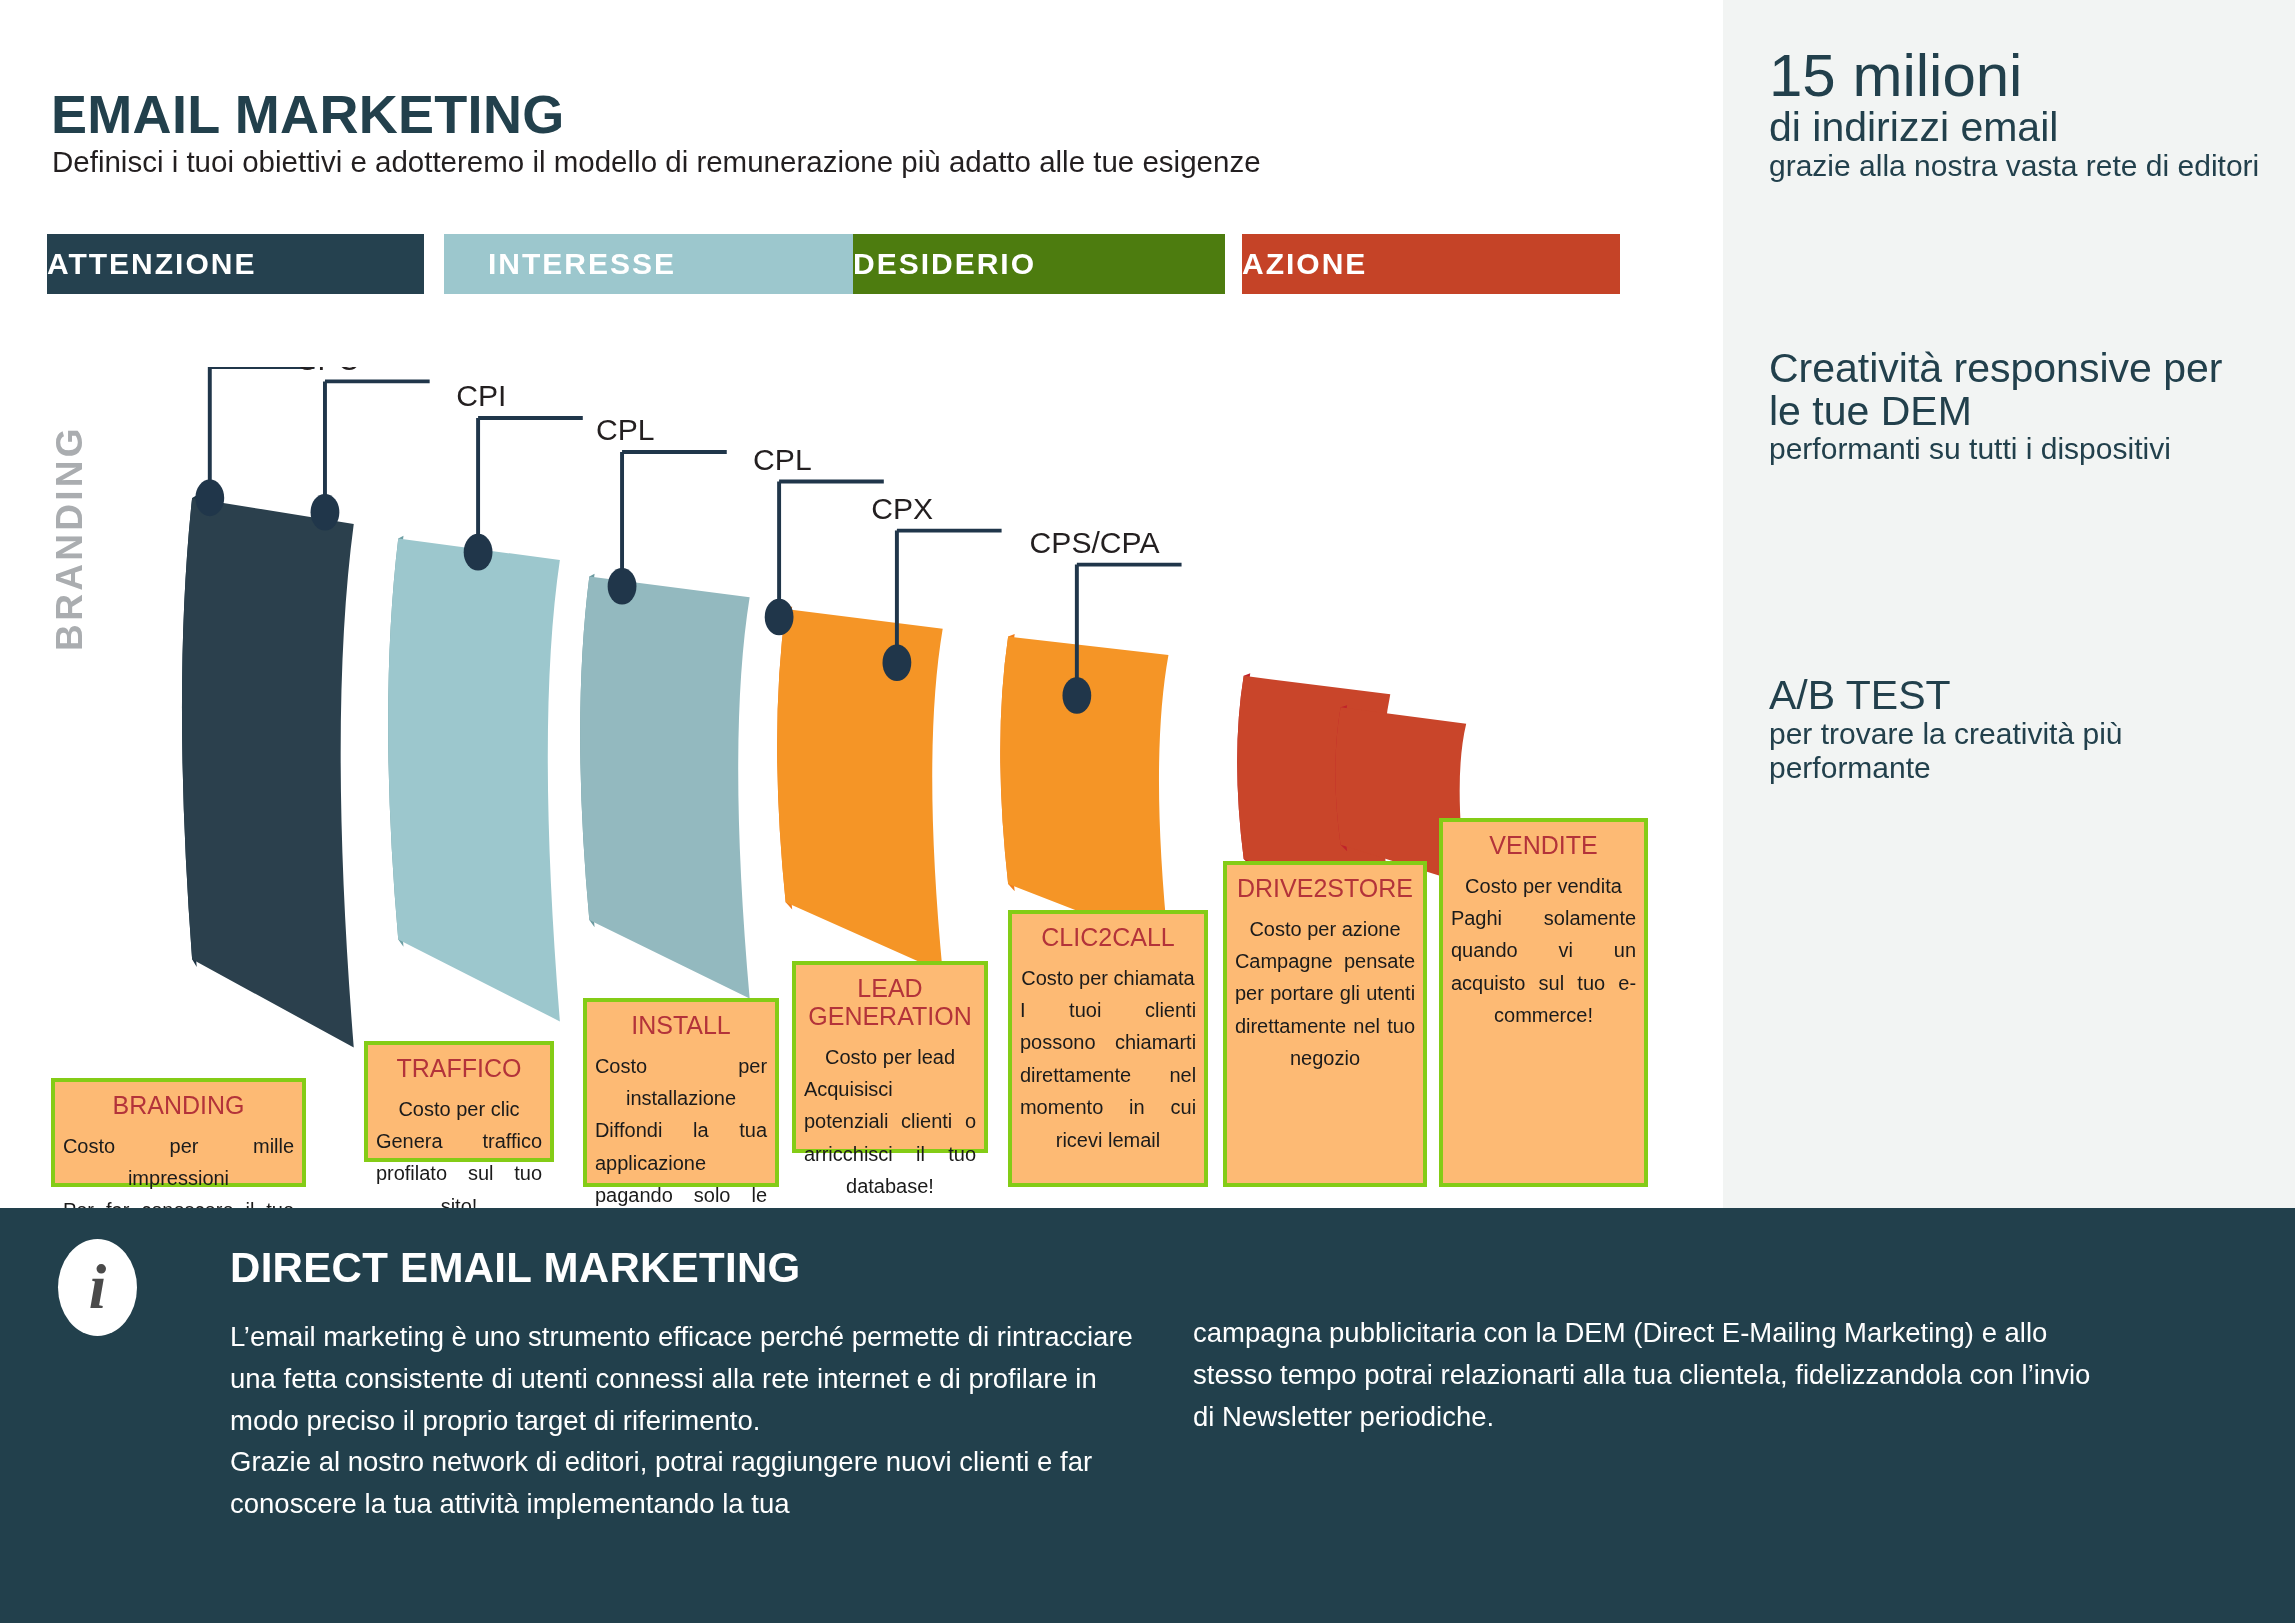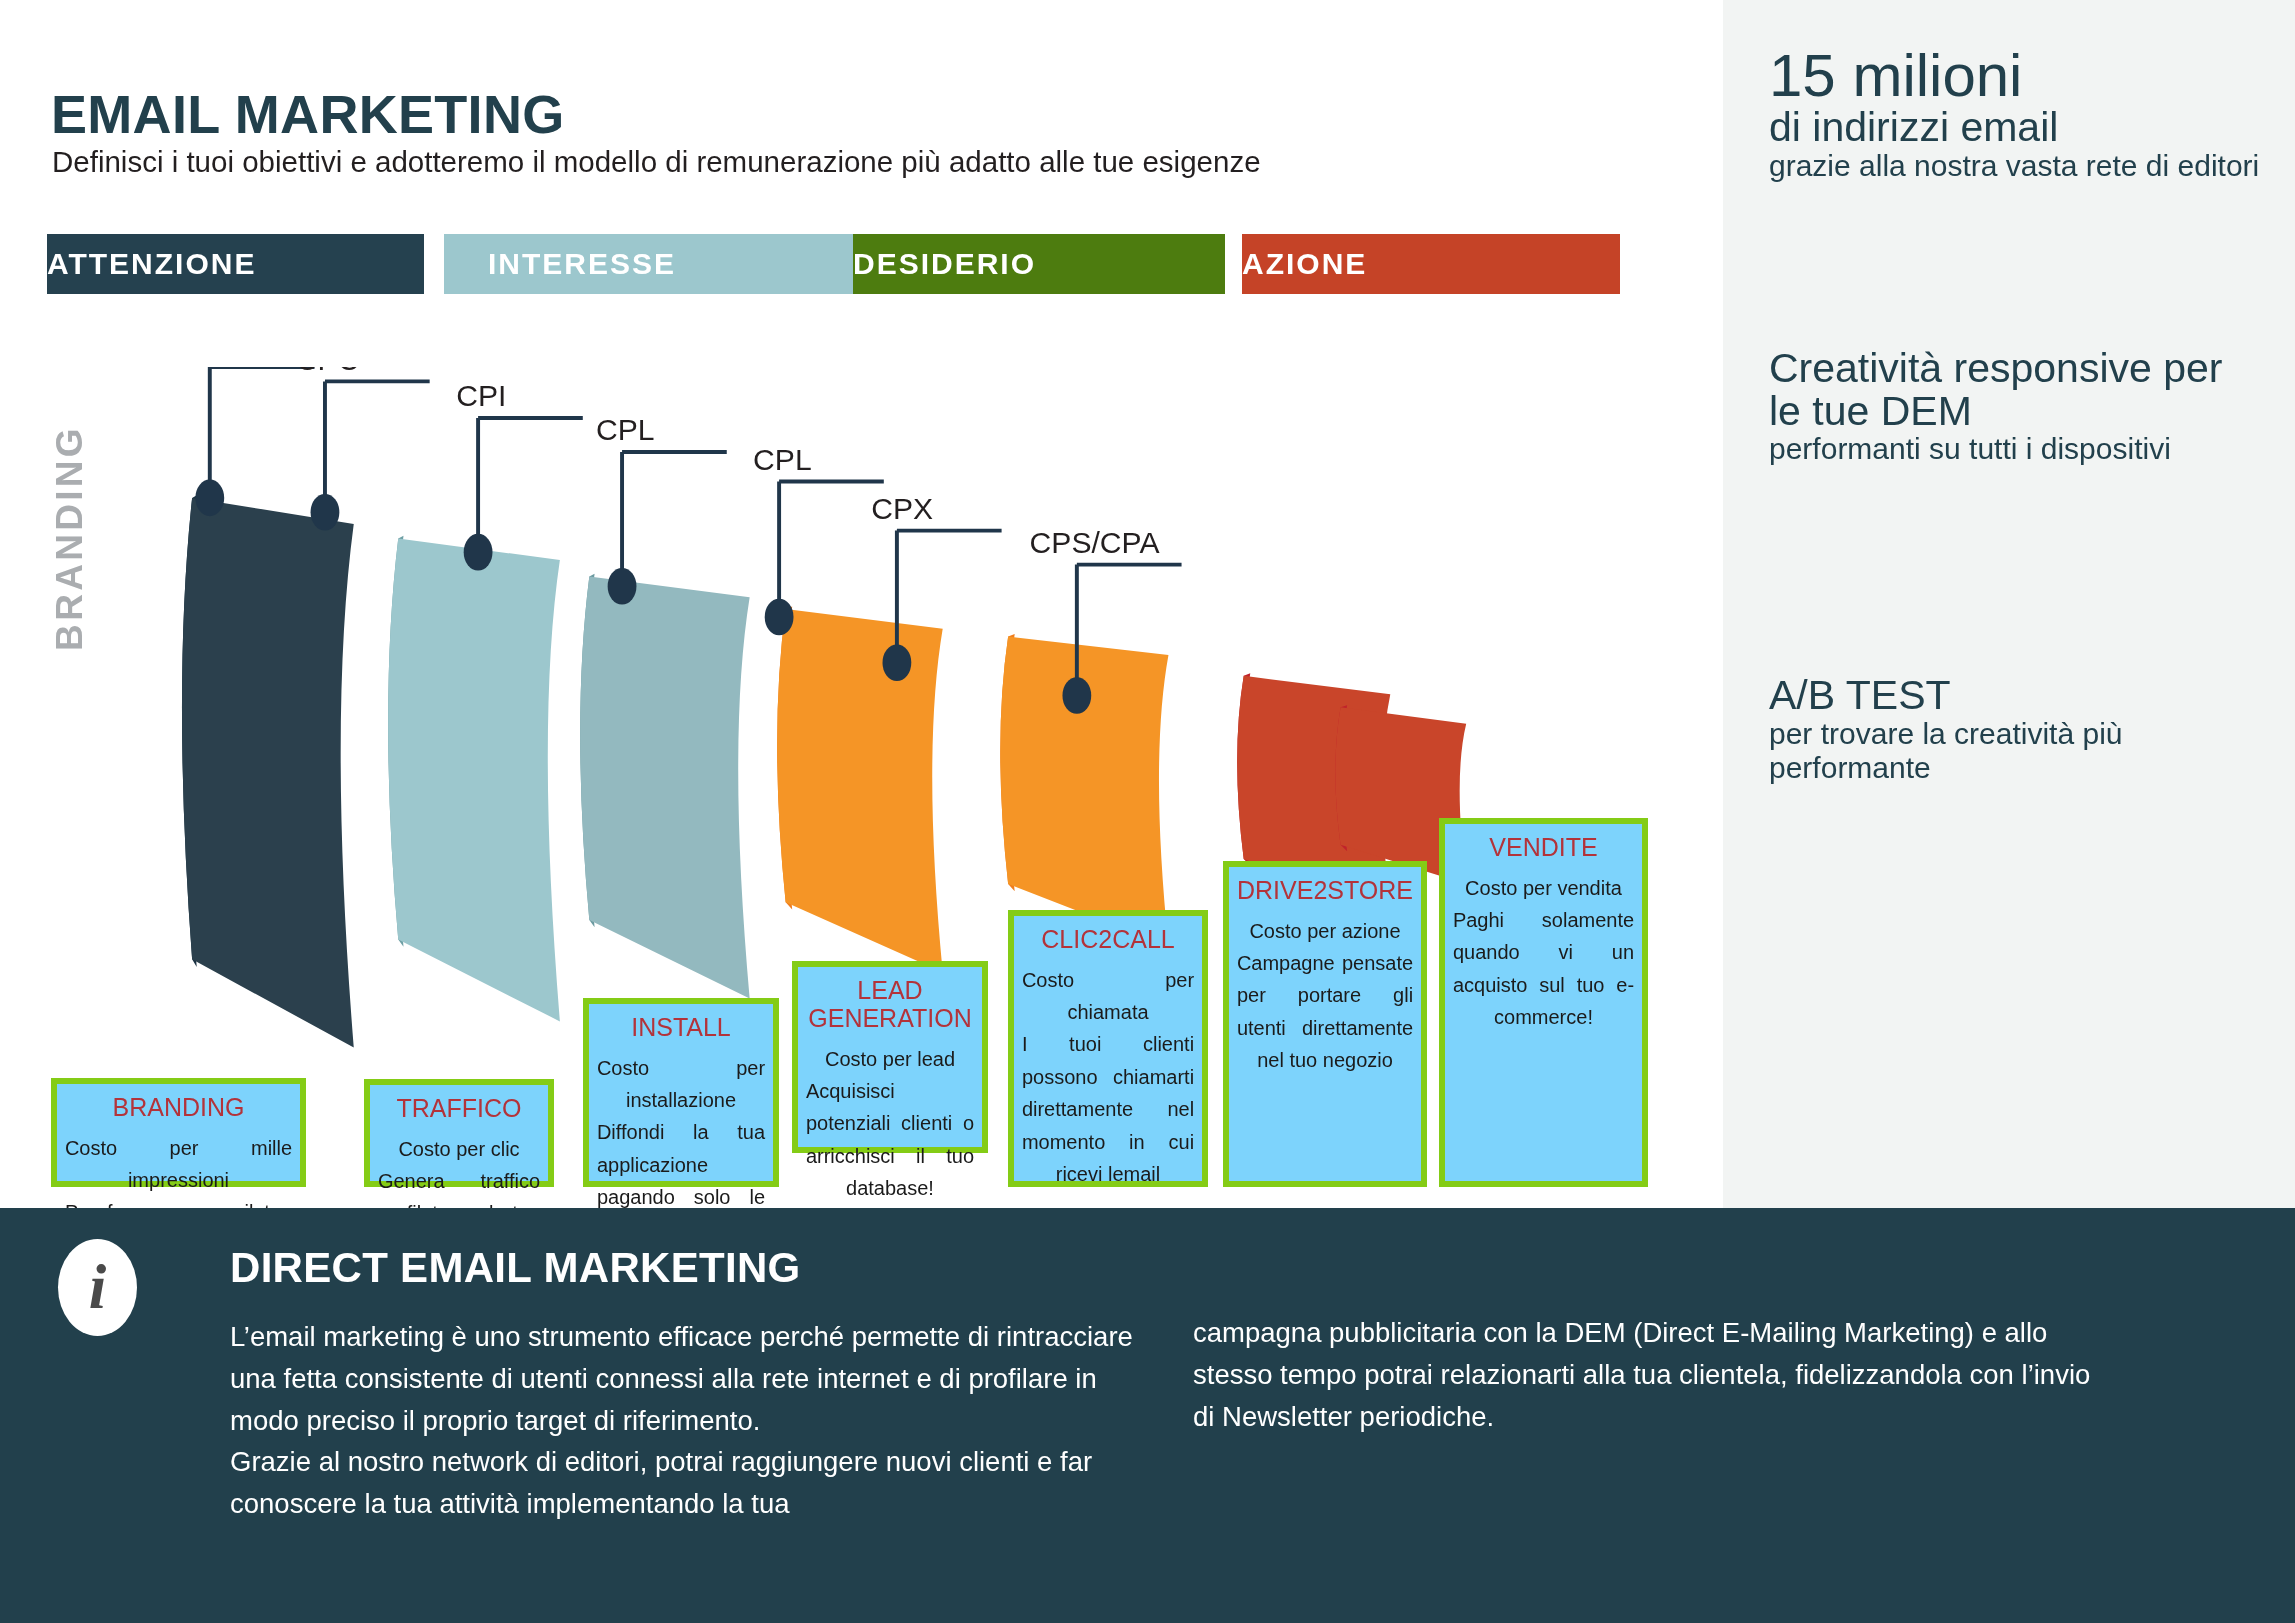--- a/index.html
+++ b/index.html
@@ -29,21 +29,21 @@
      transform:rotate(-90deg);font-size:37px;font-weight:bold;color:#aaadb0;
      letter-spacing:3.3px;}
   #conversionelbl{position:absolute;left:1553px;top:589px;width:367px;text-align:center;
      transform:rotate(90deg);font-size:37px;font-weight:bold;color:#aaadb0;
      letter-spacing:3.3px;}
 
   
   #funnel{position:absolute;left:0px;top:367px;width:1676px;height:746px;}
 
   
-  .card{position:absolute;border:6px solid #84cc16;background:#7dd3fc;box-sizing:border-box;
+  .card{position:absolute;border:4px solid #84cc16;background:#fdba74;box-sizing:border-box;
         padding:9.2px 7.9px 6.5px 7.9px;text-align:center;}
   .card .h{color:#b3333a;font-size:25px;line-height:1.12;margin-bottom:10.5px;}
   .card .b{color:#1b1b1b;font-size:20px;line-height:1.62;text-align:justify;
            text-align-last:center;}
 
   
   #band{position:absolute;left:0;top:1208px;width:2295px;height:416px;background:#22404c;}
   #infoicon{position:absolute;left:58px;top:1239px;width:79px;height:97px;
             border-radius:50%;background:#ffffff;}
   #infoicon span{position:absolute;left:0;top:0;width:79px;height:97px;
@@ -151,21 +151,21 @@
     <text x="1672" y="284" text-anchor="middle">CPS/CPA</text>
   </g>
 </svg>
 
 <div class="card" style="left:51px;top:1078px;width:255px;height:109px;">
   <div class="h">BRANDING</div>
   <div class="b">Costo per mille impressioni</div>
   <div class="b">Per far conoscere il tuo brand !</div>
 </div>
 
-<div class="card" style="left:364px;top:1079px;width:190px;height:108px;">
+<div class="card" style="left:364px;top:1041px;width:190px;height:121px;">
   <div class="h">TRAFFICO</div>
   <div class="b">Costo per clic</div>
   <div class="b">Genera traffico profilato sul tuo sito!</div>
 </div>
 
 <div class="card" style="left:583px;top:998px;width:196px;height:189px;">
   <div class="h">INSTALL</div>
   <div class="b">Costo per installazione</div>
   <div class="b">Diffondi la tua applicazione pagando solo le installazioni!</div>
 </div>

